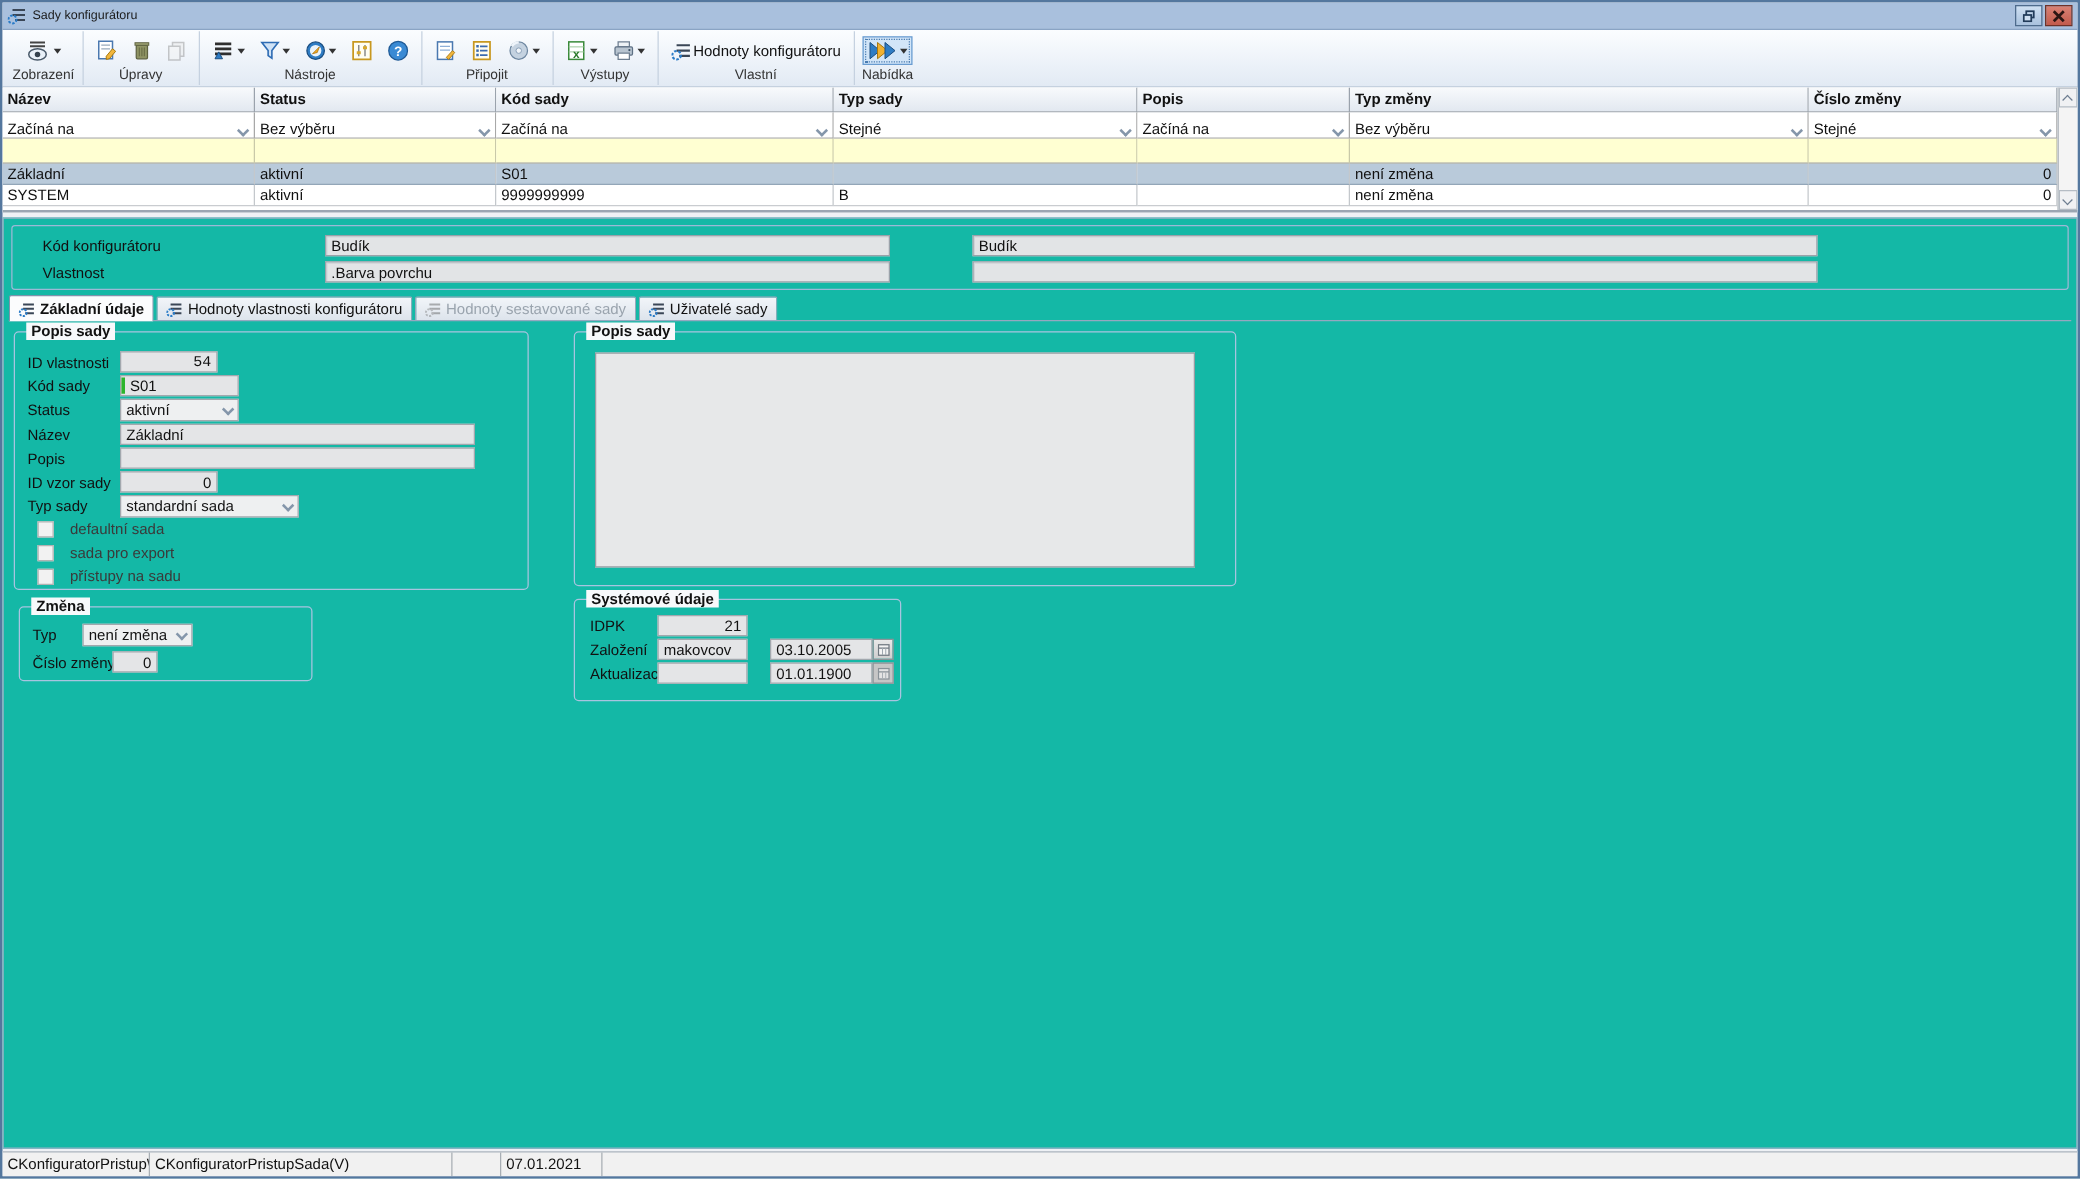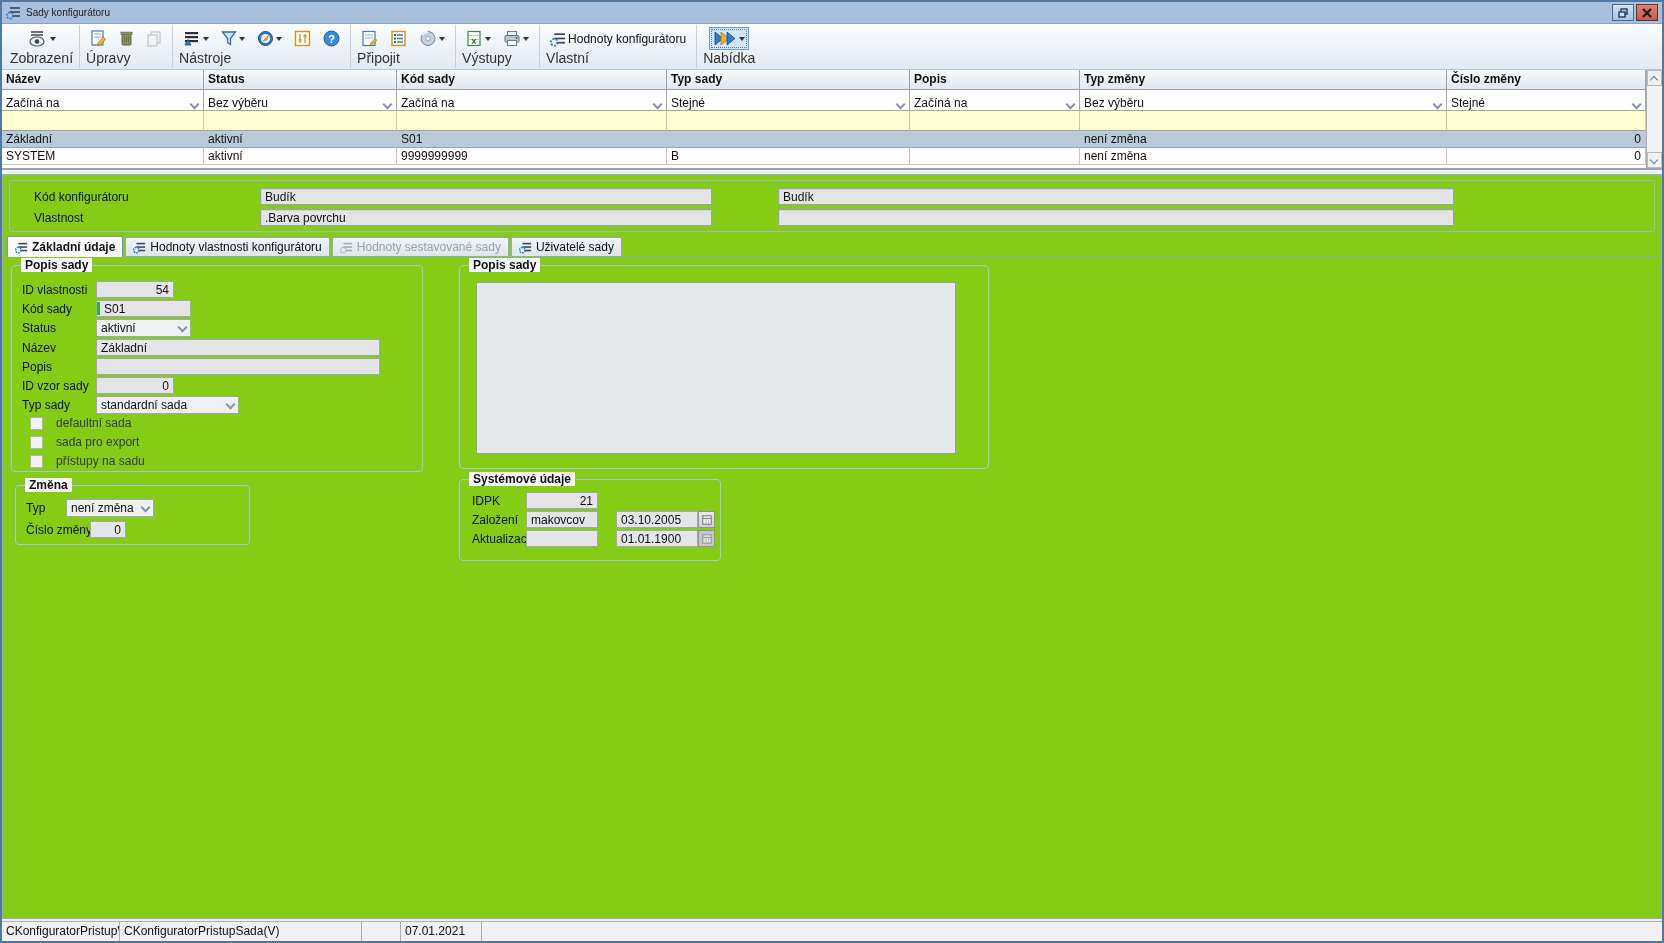--- a/index.html
+++ b/index.html
@@ -11,21 +11,21 @@
   .titlebar { position:absolute; left:0; top:0; right:0; height:22px; background:#a9c0dd; border-bottom:1px solid #8aa4c4; display:flex; align-items:center; padding:0 4px; }
   .titlebar .title { font-size:10px; color:#1b1b1b; margin-left:5px; flex:1; }
   .winbtns { display:flex; gap:2px; }
   .winbtn { width:22px; height:17px; display:flex; align-items:center; justify-content:center; border:1px solid #4e6b8c; background:linear-gradient(#cfe0f2,#a9c2de); cursor:pointer; }
   .winbtn.close { background:linear-gradient(#d98275,#c25b4c); border-color:#6e3228; }
 
   
   .toolbar { position:absolute; left:0; top:22px; right:0; height:46px; background:linear-gradient(#fbfdff,#e2eaf4); border-bottom:1px solid #b9c7d8; display:flex; align-items:stretch; padding:1px 2px; }
   .tgroup { display:flex; flex-direction:column; justify-content:space-between; border-right:1px solid #c5d1e0; padding:2px 6px 1px 6px; }
   .ticons { display:flex; align-items:center; justify-content:center; gap:4px; height:27px; }
-  .tcaption { text-align:left; font-size:14px; color:#333; padding-bottom:1px; white-space:nowrap; }
+  .tcaption { text-align:center; font-size:11px; color:#333; padding-bottom:1px; white-space:nowrap; }
   .tbtn { display:flex; align-items:center; gap:2px; padding:2px 3px; border:1px solid transparent; cursor:pointer; }
   .tbtn.hl { border:1px solid #6a9cd0; background:#d2e5f8; outline:1px dotted #4a7cb0; outline-offset:-3px; }
   .tbtn.disabled { opacity:.45; filter:grayscale(1); }
   .caret { width:0; height:0; border-left:3px solid transparent; border-right:3px solid transparent; border-top:4px solid #333; }
   .tbtn-label { font-size:12px; color:#111; white-space:nowrap; }
 
   
   .grid { position:absolute; left:0; top:68px; right:0; height:100px; background:#fff; border-bottom:2px solid #9aa6b2; }
   .gridbody { position:absolute; left:0; top:0; right:16px; bottom:0; overflow:hidden; }
   .gridrow { display:grid; grid-template-columns:202px 193px 270px 243px 170px 367px 199px; }
@@ -43,21 +43,21 @@
   .num { text-align:right; }
   .vscroll { position:absolute; right:0; top:0; bottom:0; width:16px; background:#f4f4f4; border-left:1px solid #a5adb5; }
   .sbtn { position:absolute; left:0; width:15px; height:16px; background:#f0f1f3; border:1px solid #b5bcc4; display:flex; align-items:center; justify-content:center; cursor:pointer; }
   .sbtn.up { top:0; } .sbtn.down { bottom:0; }
   .sarr { width:7px; height:7px; position:relative; }
   .sarr::before { content:""; position:absolute; left:0; width:5px; height:5px; border-right:1.6px solid #6d7d90; border-bottom:1.6px solid #6d7d90; }
   .sarr.u::before { transform:rotate(-135deg); top:2px; }
   .sarr.d::before { transform:rotate(45deg); top:0; }
 
   
-  .detail { position:absolute; left:0; top:172px; right:0; height:745px; background:#84cc16; border:1px solid #9ab0c8; }
+  .detail { position:absolute; left:0; top:172px; right:0; height:745px; background:#14b8a6; border:1px solid #9ab0c8; }
   .hdrbox { position:absolute; left:6px; right:6px; top:5px; height:52px; border:1px solid #9cb8d6; border-radius:3px; }
   .fldlabel { position:absolute; color:#111; white-space:nowrap; }
   .tfield { position:absolute; height:17px; background:#e2e4e6; border:1px solid #9aa2aa; box-shadow:inset 1px 1px 0 #d0d4d8; padding:1px 4px; white-space:nowrap; overflow:hidden; }
 
   
   .tabbar { position:absolute; left:4px; top:61px; right:4px; height:21px; display:flex; align-items:flex-end; gap:2px; border-bottom:1px solid #94a8c0; }
   .tab { display:flex; align-items:center; gap:4px; height:19px; padding:0 7px; background:linear-gradient(#f2f5f9,#dde4ec); border:1px solid #96a8bc; border-bottom:none; border-radius:2px 2px 0 0; cursor:pointer; white-space:nowrap; }
   .tab.active { background:#fbfcfd; height:21px; font-weight:bold; margin-bottom:-1px; border-color:#7e94ac; }
   .tab.disabled { color:#9aa4ae; cursor:default; }
   .tab.disabled svg { opacity:.4; filter:grayscale(1); }
@@ -409,21 +409,21 @@
             <circle cx="4" cy="10.5" r="3.2" fill="none" stroke="#2a7cc8" stroke-width="1.8" stroke-dasharray="2 1.2"></circle>
         </svg>
         <span>Uživatelé sady</span>
       </div>
     </div>
 
     <div class="groupbox" style="left:8px; top:90px; width:412px; height:207px;">
       <span class="gtitle">Popis sady</span>
 
       <span class="fldlabel" style="left:10px; top:17px;">ID vlastnosti</span>
-      <div class="inp num" style="left:84px; top:15px; width:78px; text-align:right;">54</div>
+      <div class="inp num" style="left:84px; top:15px; width:78px; text-align:right;font-family:Liberation Mono, monospace;">54</div>
 
       <span class="fldlabel" style="left:10px; top:36px;">Kód sady</span>
       <div class="inp focus-green" style="left:84px; top:34px; width:95px;">S01</div>
 
       <span class="fldlabel" style="left:10px; top:55px;">Status</span>
       <div class="combo" style="left:84px; top:53px; width:95px;">
         <span>aktivní</span>
           <span class="chev"></span>
       </div>
 

